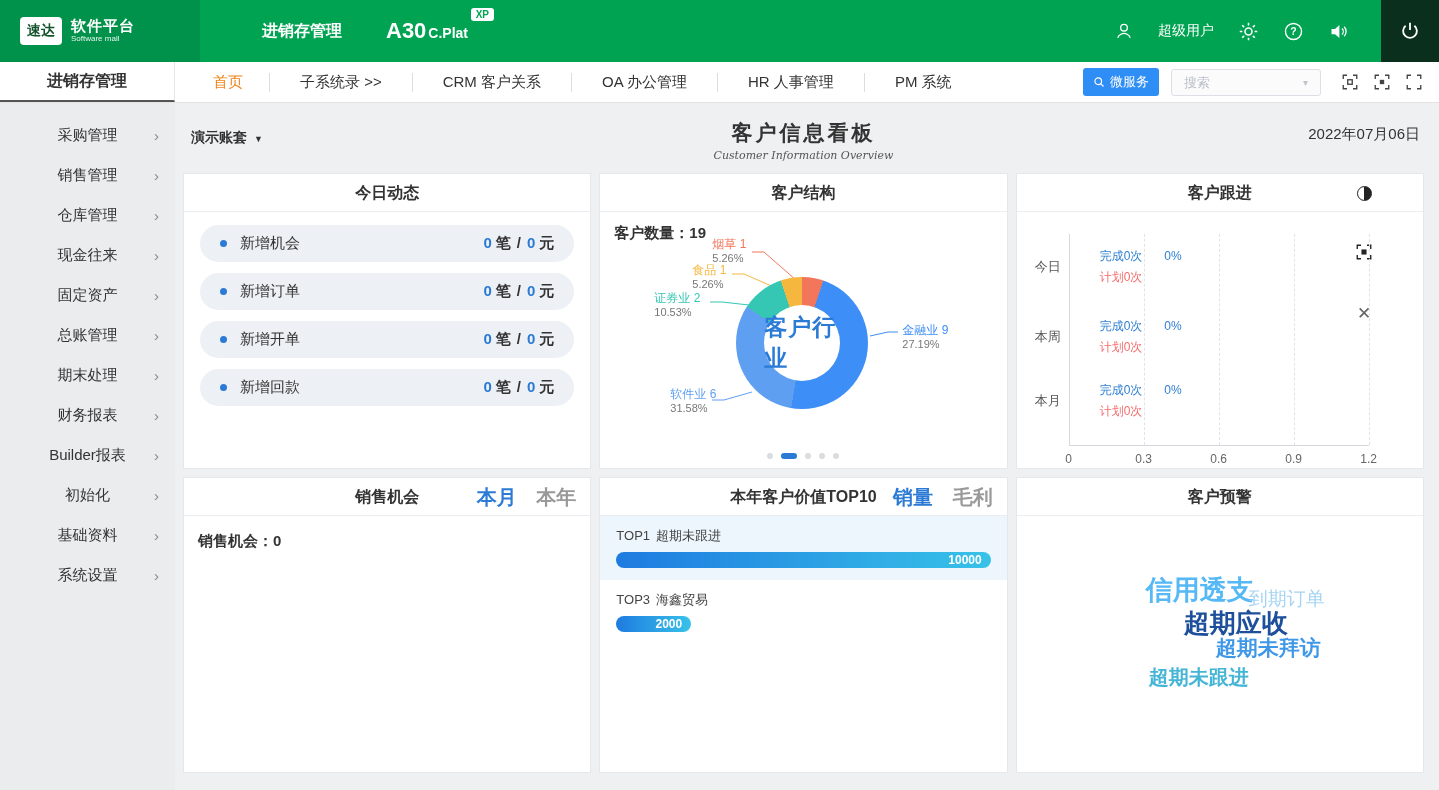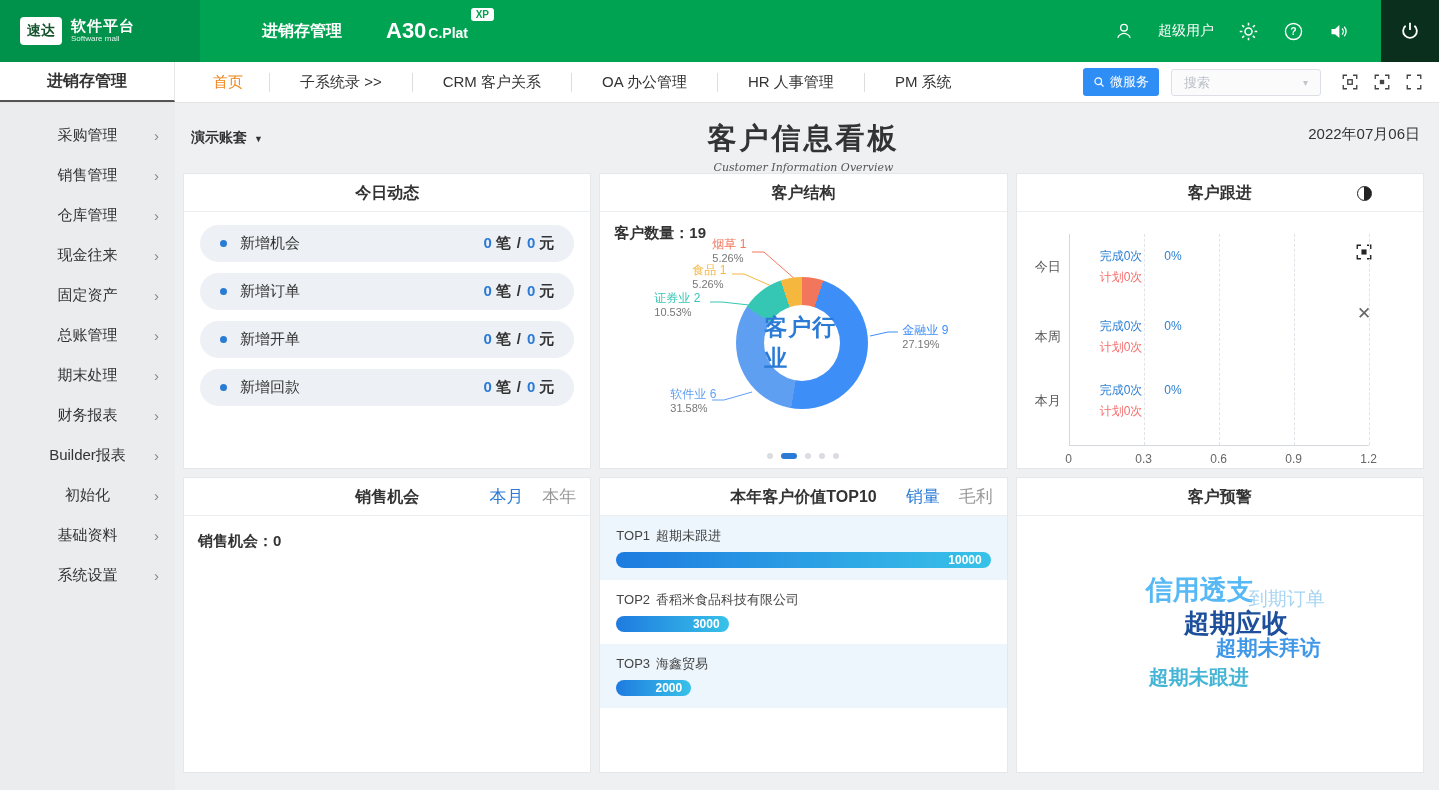--- a/index.html
+++ b/index.html
@@ -43,32 +43,32 @@
   .sidebar { width:175px; background:#ebecee; padding-top:12px; flex:none; }
   .side-item { position:relative; height:40px; display:flex; align-items:center; justify-content:center; font-size:15px; color:#333; cursor:pointer; }
   .side-item .chev { position:absolute; right:16px; color:#888; font-size:15px; }
   .main { flex:1; background:#eef0f2; padding:8px 15px 0 8px; }
 
   
   .dash-header { position:relative; height:58px; margin-bottom:4px; }
   .account { position:absolute; left:8px; top:18px; font-size:14px; font-weight:bold; cursor:pointer; }
   .account .caret { font-size:9px; margin-left:3px; }
   .dash-title { text-align:center; padding-top:8px; }
-  .dash-title .t { font-size:29px; font-weight:bold; letter-spacing:3px; }
+  .dash-title .t { font-size:21px; font-weight:bold; letter-spacing:3px; }
   .dash-title .s { font-size:11px; color:#555; font-family:"DejaVu Serif",serif; font-style:italic; margin-top:2px; }
   .dash-right { position:absolute; right:4px; top:14px; display:flex; align-items:center; gap:42px;flex-direction:column; }
   .dash-date { font-size:15px; color:#333; }
   .half-circle { width:15px; height:15px; border:1.5px solid #222; border-radius:50%; background:linear-gradient(to right, transparent 50%, #222 50%); cursor:pointer; }
   .dash-close { font-size:17px; color:#666; cursor:pointer; }
 
   
   .grid { display:grid; grid-template-columns:repeat(3,1fr); grid-auto-rows:296px; gap:8px; }
   .panel { background:#fff; border:1px solid #e5e8eb; }
   .panel-head { position:relative; height:38px; line-height:38px; text-align:center; font-size:16px; font-weight:bold; border-bottom:1px solid #ebedf0; }
-  .head-tabs { position:absolute; right:14px; top:0; font-weight:normal; font-size:17px; }
+  .head-tabs { position:absolute; right:14px; top:0; font-weight:bold; font-size:20px; }
   .head-tabs .tab { color:#999; cursor:pointer; margin-left:14px; }
   .head-tabs .tab.active { color:#2b7bd6; }
   .panel-body { position:relative; height:calc(100% - 39px); }
 
   
   .today-list { padding:13px 16px; }
   .today-row { height:37px; background:#edf0f4; border-radius:19px; display:flex; align-items:center; padding:0 20px; margin-bottom:11px; }
   .today-row .dot { width:7px; height:7px; border-radius:50%; background:#2b7bd6; margin-right:13px; flex:none; }
   .today-row .lbl { font-size:15px; }
   .today-row .vals { margin-left:auto; font-size:15px; font-weight:bold; }
@@ -425,28 +425,20 @@
         <div class="panel-body">
           <div class="t-row">
             <div class="t-label"><span class="rank">TOP1</span><span>超期未跟进</span></div>
             <div class="t-bar-track">
                 <div class="t-bar" style="width: 100%;">
                   <span>10000</span>
                 </div>
               </div>
           </div>
           <div class="t-row">
-            <div class="t-label"><span class="rank">TOP2</span><span>香稻米食品科技有限公司</span></div>
-            <div class="t-bar-track">
-                <div class="t-bar" style="width: 30%;">
-                  <span>3000</span>
-                </div>
-              </div>
-          </div>
-          <div class="t-row">
             <div class="t-label"><span class="rank">TOP3</span><span>海鑫贸易</span></div>
             <div class="t-bar-track">
                 <div class="t-bar" style="width: 20%;">
                   <span>2000</span>
                 </div>
               </div>
           </div>
         </div>
       </div>
 

